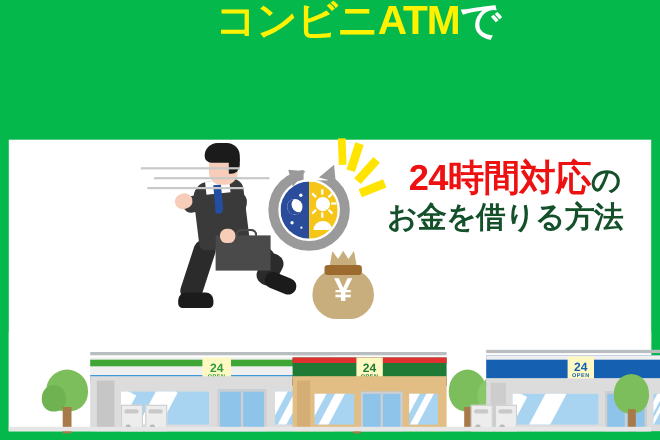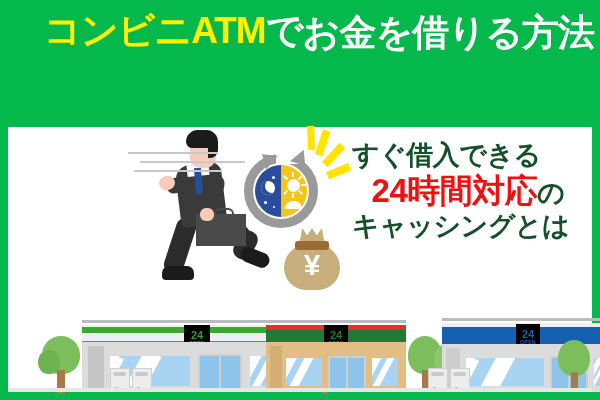--- a/index.html
+++ b/index.html
@@ -10,22 +10,22 @@
   }
   #banner{position:relative;width:600px;height:400px;background:#05B84B;overflow:hidden;}
 
   
   .white-panel{
     position:absolute;left:8px;top:127px;width:584px;height:265px;background:#ffffff;
   }
 
   
   .headline{
-    position:absolute;left:196px;top:12px;width:398px;height:112px;
-    display:flex;justify-content:flex-end;
+    position:absolute;left:196px;top:0;width:398px;height:112px;
+    display:flex;flex-direction:column;justify-content:flex-start;
   }
   .hl-line{
     font-weight:bold;letter-spacing:-1px;line-height:1.02;
     white-space:nowrap;
   }
   .hl-line1{font-size:37px;}
   .hl-line2{font-size:37px;color:#ffffff;margin-top:2px;}
   .hl-y{color:#FFF200;}
   .hl-w{color:#ffffff;}
 
@@ -133,21 +133,21 @@
   .store{position:absolute;bottom:0;}
   .st-roofline{position:absolute;left:0;top:0;width:100%;height:4px;background:#B9BDBF;}
   .st-sign{position:absolute;left:0;width:100%;}
   .sign-stripe{position:absolute;left:0;width:100%;}
   .st-body{position:absolute;left:0;background:#DCDCDC;}
   .st-win{position:absolute;background:#A8D4F2;overflow:hidden;}
   .st-win::before{content:"";position:absolute;left:-30%;top:-20%;width:36%;height:150%;background:#ffffff;transform:rotate(28deg);}
   .st-win::after{content:"";position:absolute;left:30%;top:-20%;width:22%;height:150%;background:#ffffff;transform:rotate(28deg);}
   .st-door{position:absolute;background:#8FC4EA;border:2px solid #CFCFCF;box-sizing:border-box;overflow:hidden;}
   .st-door .dl{position:absolute;left:48%;top:0;width:2px;height:100%;background:#CFCFCF;}
-  .badge24{position:absolute;background:#000000;display:flex;flex-direction:column;align-items:center;justify-content:center;}
+  .badge24{position:absolute;background:#fef9c3;display:flex;flex-direction:column;align-items:center;justify-content:center;}
   .badge24 .b24{font-size:11px;font-weight:bold;line-height:1;}
   .badge24 .bop{font-size:5px;font-weight:bold;line-height:1;letter-spacing:0.5px;}
   .vend{position:absolute;background:#EDEDED;border:1px solid #CFCFCF;box-sizing:border-box;}
   .vend .vtop{position:absolute;left:12%;top:14%;width:70%;height:16%;background:#C9C9C9;border-radius:3px;}
   .vend .vdots{position:absolute;left:16%;top:40%;width:60%;height:10%;}
   .vend .vdots i{display:inline-block;width:5px;height:5px;border-radius:50%;background:#B5B5B5;margin-right:3px;}
   .pillar-g{position:absolute;background:#C6C6C6;}
   .tree{position:absolute;bottom:0;}
   .tree .leaf{position:absolute;background:#7DBE5C;border-radius:50% 50% 45% 45%;}
   .tree .trunk{position:absolute;background:#A87A4A;}
@@ -155,21 +155,20 @@
 </style>
 </head>
 <body>
 
 <div id="banner">
 
   <div class="white-panel"></div>
 
   <div class="headline">
     <div class="hl-line hl-line1"><span class="hl-y">コンビニATM</span><span class="hl-w">で</span></div>
-    <div class="hl-line hl-line2">お金を借りる方法</div>
   </div>
 
 
   <div class="man">
     <div class="m-arm-b"></div>
     <div class="m-hand-b"></div>
     <div class="m-leg-b"></div>
     <div class="m-shoe-b"></div>
     <div class="m-torso"></div>
     <div class="m-collar"></div>
@@ -219,23 +218,22 @@
   </div>
 
   <div class="bag">
     <div class="bag-body"></div>
     <div class="bag-neck"></div>
     <div class="bag-tie"></div>
     <div class="bag-yen">¥</div>
   </div>
 
   <div class="rtext">
-    <div class="rt-line rt1">すぐ借入できる</div>
     <div class="rt-line rt2"><span>24時間対応</span><span class="no">の</span></div>
-    <div class="rt-line rt3">キャッシングとは</div>
+    <div class="rt-line rt3">お金を借りる方法</div>
   </div>
 
   <div class="stores">
 
     <div class="tree" style="left:30px;width:46px;height:56px;">
       <div class="leaf" style="left:4px;top:0;width:38px;height:38px;background:#7DBE5C;"></div>
       <div class="leaf" style="left:0px;top:14px;width:22px;height:24px;background:#6FB252;"></div>
       <div class="trunk" style="left:19px;top:34px;width:8px;height:24px;"></div>
     </div>
 

